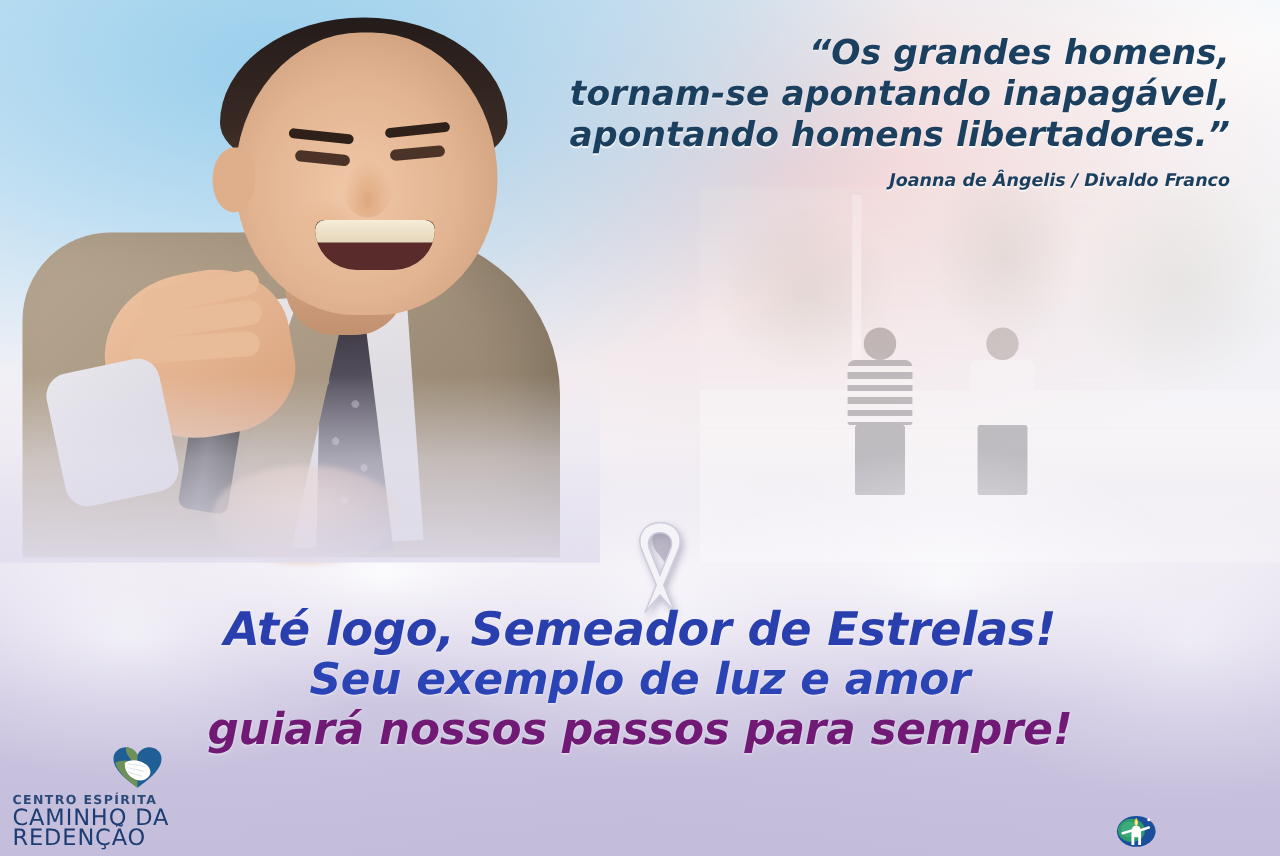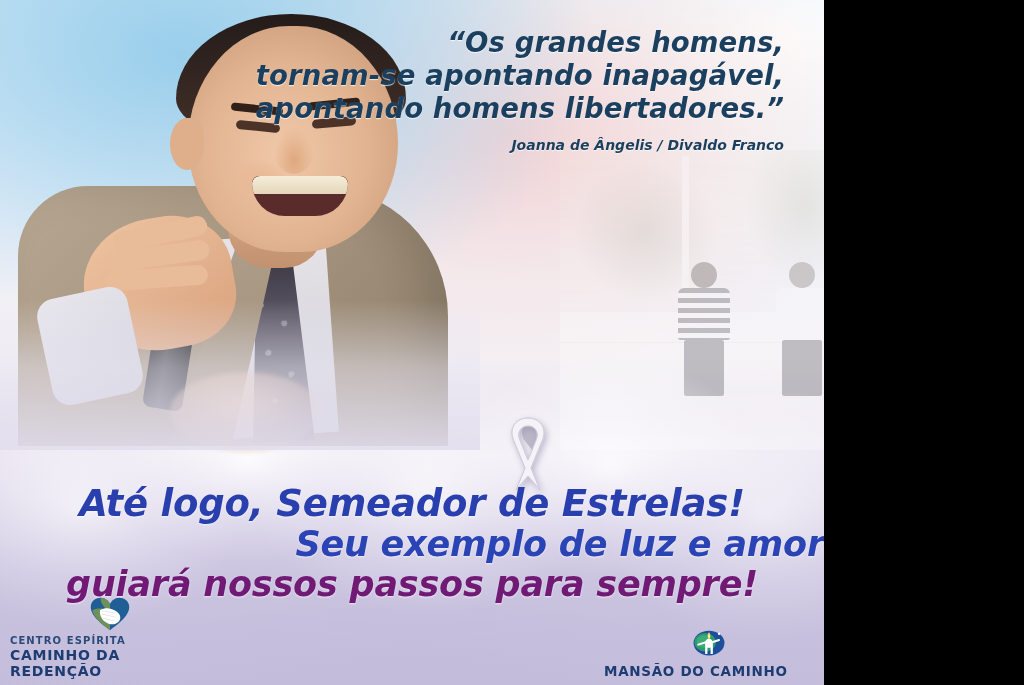--- a/index.html
+++ b/index.html
@@ -1,20 +1,20 @@
 <!DOCTYPE html>
 <html><head>
 <meta charset="utf-8">
 <style>
   html,body{margin:0;padding:0;background:#000;}
   body{font-family:"DejaVu Sans","Liberation Sans",sans-serif;}
 
   #poster{
     position:relative;
-    width:824px;height:685px;
+    width:1024px;height:685px;
     overflow:hidden;
     background:#eef2f8;
   }
 
   
   .bg-sky{
     position:absolute;inset:0;
     background:
       radial-gradient(ellipse 70% 55% at 22% 8%,  rgba(150,205,235,.95) 0%, rgba(168,214,240,.55) 40%, rgba(255,255,255,0) 72%),
       radial-gradient(ellipse 60% 45% at 62% 20%, rgba(246,206,206,.85) 0%, rgba(248,222,220,.45) 45%, rgba(255,255,255,0) 78%),
@@ -218,35 +218,35 @@
   .headline{
     position:absolute;left:0;right:0;top:484px;text-align:center;
   }
   .hl{
     font-style:italic;font-weight:bold;
     line-height:40px;letter-spacing:-.2px;
     text-shadow:0 1px 2px rgba(255,255,255,.6);
     white-space:nowrap;
   }
   .hl-1{font-size:37px;color:#2a3fae;}
-  .hl-2{font-size:35px;color:#2a43b5;text-align:right;}
+  .hl-2{font-size:35px;color:#2a43b5;}
   .hl-3{font-size:35px;color:#701a75;}
 
   
   .logo{position:absolute;bottom:6px;text-align:left;}
   .logo-left{left:10px;width:200px;}
   .logo-right{right:10px;width:210px;}
   .logo-mark{height:34px;display:flex;align-items:flex-end;justify-content:center;}
   .logo-mark svg{display:block;}
   .logo-l1{
     font-size:10px;font-weight:bold;letter-spacing:1.1px;
     color:#2b4a7a;line-height:13px;margin-top:3px;
   }
   .logo-l2{
-    font-size:14px;font-weight:bold;letter-spacing:.7px;
+    font-size:18px;font-weight:normal;letter-spacing:.7px;
     color:#1c3c72;line-height:16px;
   }
   .logo-single{
     font-size:13.5px;font-weight:bold;letter-spacing:.7px;
     color:#1c3c72;line-height:16px;margin-top:6px;
   }
 </style>
 </head>
 <body>
 
@@ -347,16 +347,15 @@
         <ellipse cx="23" cy="26" rx="20" ry="16" fill="#1b4f9c"></ellipse>
         <ellipse cx="18" cy="25" rx="14" ry="12" fill="#2f9a6e"></ellipse>
         <ellipse cx="16" cy="24" rx="9" ry="8" fill="#3fb07d" opacity=".8"></ellipse>
         <path d="M23 12 C20 16 21 19 23 21 C25 19 26 16 23 12 Z" fill="#f6d24a"></path>
         <path d="M23 14 C21.5 17 22 19 23 20 C24 19 24.5 17 23 14 Z" fill="#fff3b8"></path>
         <path d="M23 20 C20 20 18 23 18 26 L18 40 L21 40 L21 32 L25 32 L25 40 L28 40 L28 26 C28 23 26 20 23 20 Z" fill="#ffffff"></path>
         <path d="M19 25 L9 28 M27 25 L36 22" stroke="#ffffff" stroke-width="2.6" stroke-linecap="round"></path>
         <circle cx="36" cy="14" r="1.6" fill="#ffffff"></circle>
       </svg>
     </div>
-    <div class="logo-single">MANSÃO DO CAMINHO</div>
   </div>
 
 </div>
 
 </body></html>

